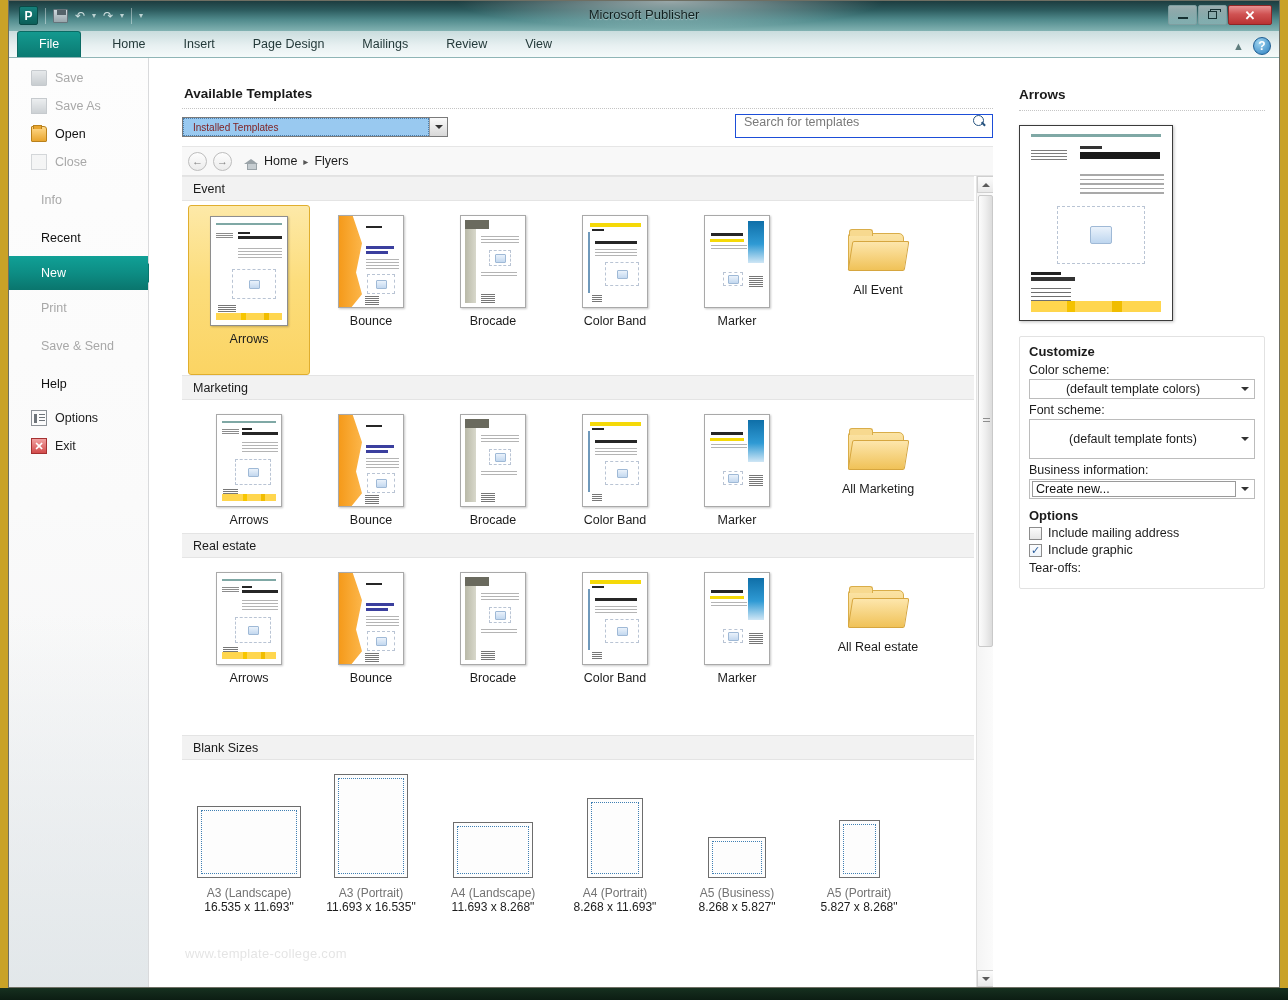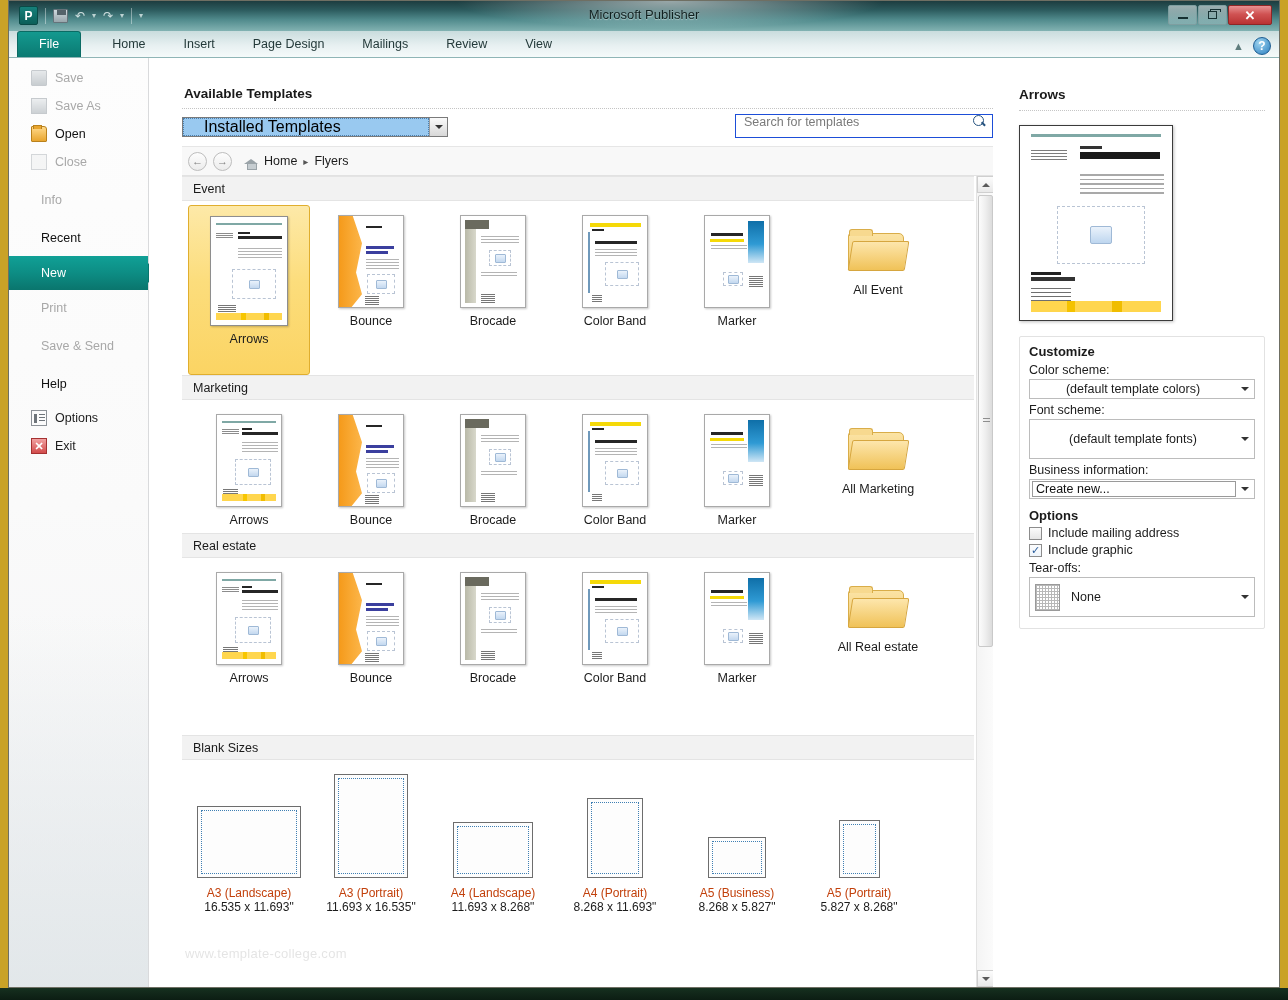--- a/index.html
+++ b/index.html
@@ -155,22 +155,22 @@
     position: absolute; left: 33px; top: 50px; right: 8px; height: 0;
     border-top: 1px dotted #c4c4c4;
   }
 
   
   #src-dd {
     position: absolute; left: 33px; top: 59px; width: 266px; height: 20px;
     border: 1px solid #7a7a7a; background: #fff; display: flex; align-items: stretch;
   }
   #src-dd .val {
-    flex: 1; background: #99c9f0; color: #000000; font-size: 16px;
-    display: flex; align-items: center; padding-left: 20px;
+    flex: 1; background: #99c9f0; color: #7f1d1d; font-size: 10px;
+    display: flex; align-items: center; padding-left: 9px;
     border: 1px dotted #4a7fae;
   }
   #src-dd .btn {
     width: 18px; border-left: 1px solid #9a9a9a;
     background: linear-gradient(to bottom,#fafafa,#d8d8d8);
     display: flex; align-items: center; justify-content: center;
   }
   .tri-down { width:0;height:0;border-left:4px solid transparent;border-right:4px solid transparent;border-top:4px solid #333; }
 
   
@@ -277,21 +277,21 @@
   .folder-label { font-size: 12.5px; color: #1c1c1c; margin-top: 10px; }
 
   
   .blank-row { display: flex; padding: 14px 0 0 6px; align-items: flex-end; }
   .blank-cell { width: 122px; display: flex; flex-direction: column; align-items: center; }
   .blank-page { background: #fdfdfd; border: 1.5px solid #6d6d6d; position: relative; }
   .blank-page:after {
     content: ""; position: absolute; left: 3px; top: 3px; right: 3px; bottom: 3px;
     border: 1px dotted #3f7fb3;
   }
-  .blank-name { font-size: 12px; color: #c2410c; margin-top: 8px; }
+  .blank-name { font-size: 12px; color: #737373; margin-top: 8px; }
   .blank-dim { font-size: 12px; color: #1c1c1c; }
 
   
   #vscroll {
     position: absolute; right: 0; top: 0; width: 17px; bottom: 0;
     background: linear-gradient(to right,#f4f4f4,#fbfbfb); border-left: 1px solid #e3e3e3;
   }
   .sb-btn {
     position: absolute; left: 0; width: 17px; height: 17px;
     background: linear-gradient(to bottom,#fcfcfc,#e9e9e9); border: 1px solid #cfcfcf;
@@ -903,27 +903,20 @@
         <div class="opt-row">
           <span class="cbx"></span>
           <span class="opt-label">Include mailing address</span>
         </div>
         <div class="opt-row">
           <span class="cbx checked"></span>
           <span class="opt-label">Include graphic</span>
         </div>
 
         <div class="fld-label">Tear-offs:</div>
-        <div class="combo tear">
-          <span class="tear-ico"></span>
-          <div class="txt left">None</div>
-          <div class="arr">
-                <span class="tri-down"></span>
-              </div>
-        </div>
       </div>
 
     </div>
 
   </div>
 </div>
 <div id="taskbar"></div>
 </div>
 
 </body></html>

